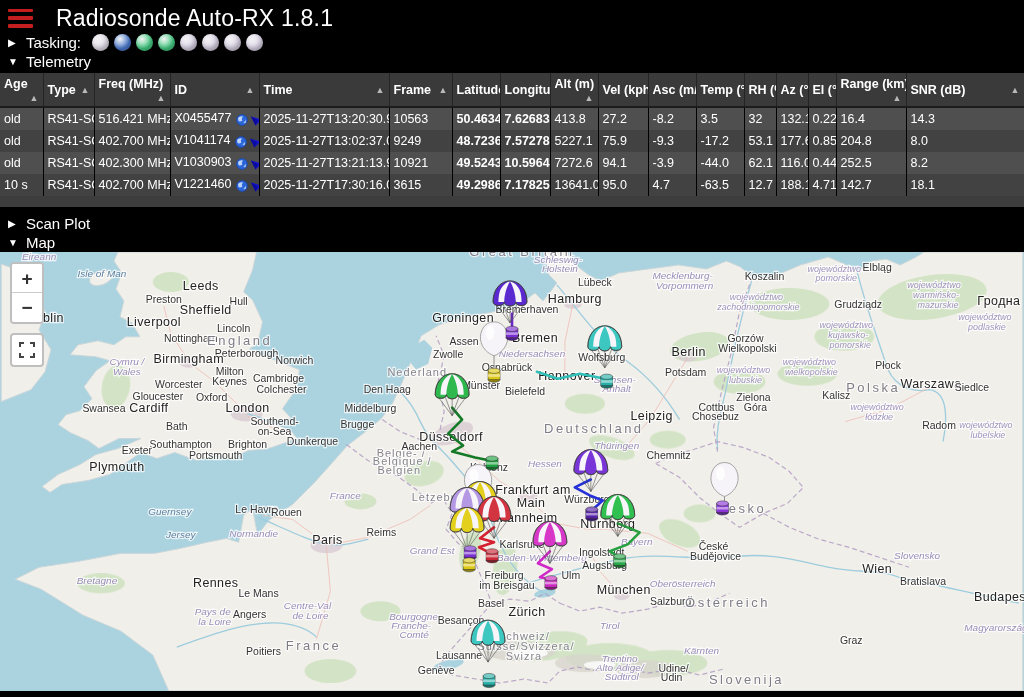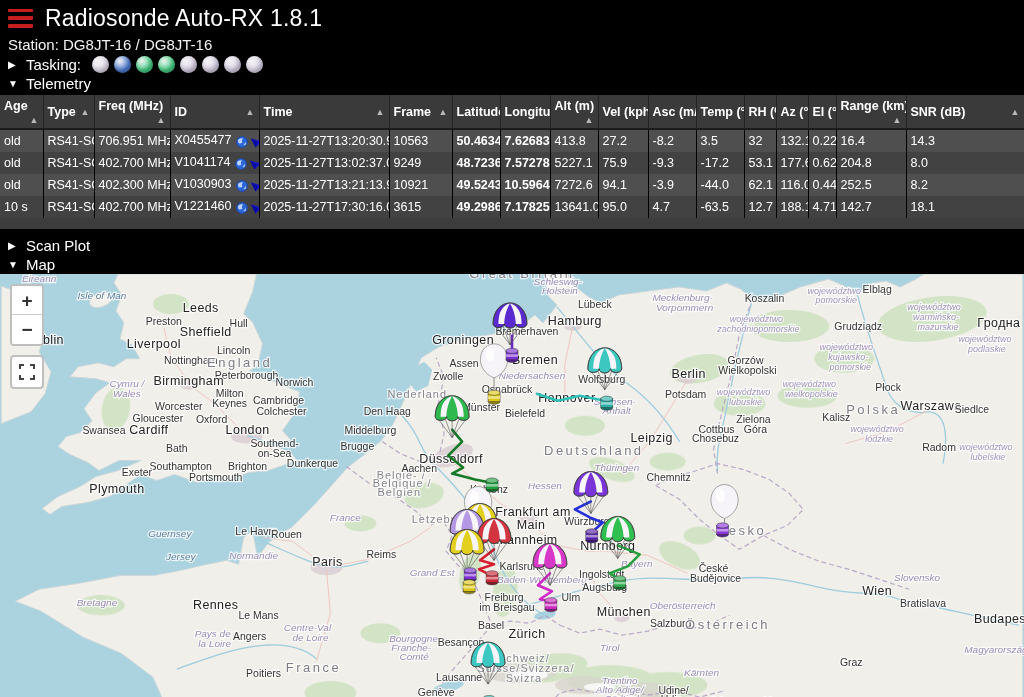--- a/index.html
+++ b/index.html
@@ -1,19 +1,19 @@
 <!DOCTYPE html>
 <html><head>
 <meta charset="utf-8">
 <style>
   html,body{margin:0;padding:0;background:#000;}
   body{width:1024px;height:697px;overflow:hidden;font-family:"Liberation Sans",sans-serif;color:#fff;}
   
   .topbar{padding:3px 8px 0 8px;}
-  .title-row{display:flex;align-items:center;gap:12px;height:30px;}
+  .title-row{display:flex;align-items:center;gap:23px;height:30px;}
   .burger{display:flex;flex-direction:column;justify-content:space-between;width:25px;height:19px;cursor:pointer;}
   .burger span{display:block;height:3.5px;background:#c41e1e;border-radius:1px;}
   .app-title{font-size:23px;font-weight:400;color:#fff;letter-spacing:.2px;}
   .station-line{font-size:15px;color:#f2f2f2;padding:3px 0 2px 0;}
   .section-row{display:flex;align-items:center;font-size:15px;padding:1px 0;gap:7px;color:#fff;}
   .tri{font-size:10px;width:11px;color:#fff;}
   .balls{display:flex;gap:5px;margin-left:4px;align-items:center;}
   .ball{width:17px;height:17px;border-radius:50%;}
   
   table.telemetry{border-collapse:collapse;table-layout:fixed;width:1024px;font-size:12.5px;margin-top:2px;}
@@ -48,21 +48,20 @@
 
 <div class="topbar">
   <div class="title-row">
     <div class="burger">
         <span></span>
         <span></span>
         <span></span>
       </div>
     <div class="app-title">Radiosonde Auto-RX 1.8.1</div>
   </div>
-  <div class="station-line">Station: DG8JT-16 / DG8JT-16</div>
   <div class="section-row">
     <span class="tri">▶</span>
     <span>Tasking:</span>
     <span class="balls" id="tasking-balls">
         <span class="ball" style="background: radial-gradient(circle at 35% 30%, rgba(255, 255, 255, 0.95), rgb(233, 227, 240) 60%, rgb(233, 227, 240)); box-shadow: rgba(0, 0, 0, 0.28) -2px -3px 4px inset;"></span>
         <span class="ball" style="background: radial-gradient(circle at 35% 30%, rgba(255, 255, 255, 0.95), rgb(79, 127, 214) 60%, rgb(79, 127, 214)); box-shadow: rgba(0, 0, 0, 0.28) -2px -3px 4px inset;"></span>
         <span class="ball" style="background: radial-gradient(circle at 35% 30%, rgba(255, 255, 255, 0.95), rgb(70, 210, 135) 60%, rgb(70, 210, 135)); box-shadow: rgba(0, 0, 0, 0.28) -2px -3px 4px inset;"></span>
         <span class="ball" style="background: radial-gradient(circle at 35% 30%, rgba(255, 255, 255, 0.95), rgb(70, 210, 135) 60%, rgb(70, 210, 135)); box-shadow: rgba(0, 0, 0, 0.28) -2px -3px 4px inset;"></span>
         <span class="ball" style="background: radial-gradient(circle at 35% 30%, rgba(255, 255, 255, 0.95), rgb(222, 214, 234) 60%, rgb(222, 214, 234)); box-shadow: rgba(0, 0, 0, 0.28) -2px -3px 4px inset;"></span>
         <span class="ball" style="background: radial-gradient(circle at 35% 30%, rgba(255, 255, 255, 0.95), rgb(222, 214, 234) 60%, rgb(222, 214, 234)); box-shadow: rgba(0, 0, 0, 0.28) -2px -3px 4px inset;"></span>
@@ -114,21 +113,21 @@
         <th><span>Az (°)</span></th>
         <th><span>El (°)</span></th>
         <th><span>Range (km)</span><span class="sort-arrow">▲</span></th>
         <th><span>SNR (dB)</span><span class="sort-arrow">▲</span></th>
       </tr>
     </thead>
   <tbody id="tel-body">
       <tr class="row-odd">
         <td>old</td>
         <td>RS41-SGP</td>
-        <td>706.951 MHz</td>
+        <td>516.421 MHz</td>
         <td><span>X0455477</span><span class="id-icons"><svg width="12" height="12" viewBox="0 0 12 12" style="vertical-align:-2px">
               <circle cx="6" cy="6" r="5.4" fill="#2b66d9"></circle>
               <path d="M2,4 Q4,1.5 7,2.5 Q5,5 6.5,6.5 Q4,8 2.5,7 Z" fill="#cfe0ff" opacity="0.9"></path>
               <path d="M7.5,8 Q9.5,7.5 10,5.5 Q10.8,7.8 9,9.5 Q7.8,9.2 7.5,8 Z" fill="#cfe0ff" opacity="0.75"></path>
               <circle cx="6" cy="6" r="5.4" fill="none" stroke="#1b46a9" stroke-width="0.8"></circle>
             </svg><svg width="13" height="11" viewBox="0 0 13 11" style="vertical-align:-2px;margin-left:2px">
               <path d="M1,1.5 L12,4.5 L5.5,10.5 Z" fill="#1515c8"></path>
               <path d="M1,1.5 L8,5.5 L5.5,10.5 Z" fill="#0b0b9e"></path>
             </svg></span></td>
         <td>2025-11-27T13:20:30.996Z</td>
@@ -161,21 +160,21 @@
         <td>2025-11-27T13:02:37.000Z</td>
         <td>9249</td>
         <td class="bold">48.72360</td>
         <td class="bold">7.57278</td>
         <td>5227.1</td>
         <td>75.9</td>
         <td>-9.3</td>
         <td>-17.2</td>
         <td>53.1</td>
         <td>177.6</td>
-        <td>0.62</td>
+        <td>0.85</td>
         <td>204.8</td>
         <td>8.0</td>
       </tr>
       <tr class="row-odd">
         <td>old</td>
         <td>RS41-SGP</td>
         <td>402.300 MHz</td>
         <td><span>V1030903</span><span class="id-icons"><svg width="12" height="12" viewBox="0 0 12 12" style="vertical-align:-2px">
               <circle cx="6" cy="6" r="5.4" fill="#2b66d9"></circle>
               <path d="M2,4 Q4,1.5 7,2.5 Q5,5 6.5,6.5 Q4,8 2.5,7 Z" fill="#cfe0ff" opacity="0.9"></path>

